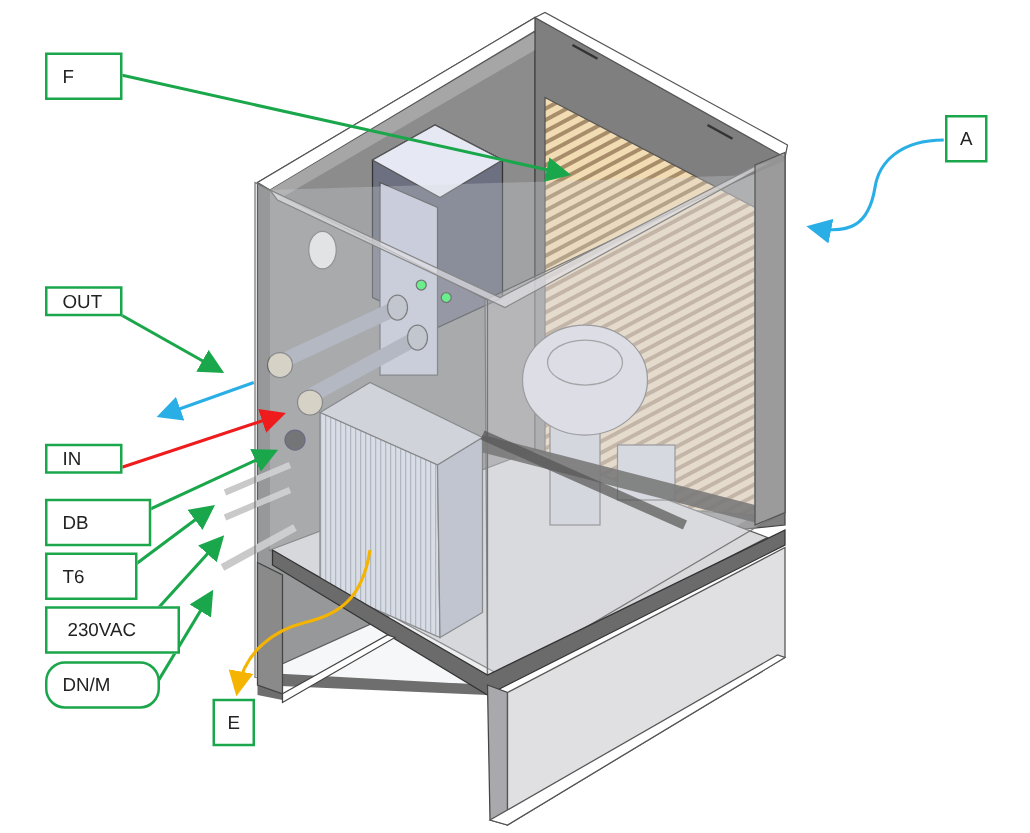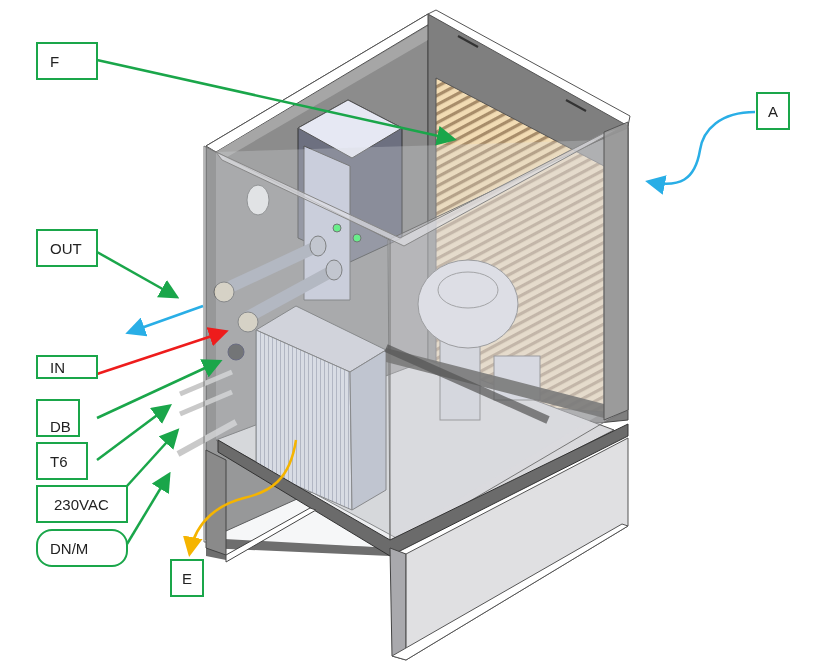--- a/index.html
+++ b/index.html
@@ -126,33 +126,33 @@
     <path d="M296,440 C290,480 270,492 244,498 C220,504 196,520 190,552" fill="none" stroke="#f5b400" stroke-width="2.5" marker-end="url(#mYellow)"></path>
   </g>
 </svg>
 
 <div class="lbl" style="left:36px;top:42px;width:62px;height:38px;">
     <span>F</span>
   </div>
 <div class="lbl center" style="left:756px;top:92px;width:34px;height:38px;">
     <span>A</span>
   </div>
-<div class="lbl" style="left:36px;top:229px;width:62px;height:38px;">
+<div class="lbl" style="left:36px;top:229px;width:62px;height:24px;">
     <span>OUT</span>
   </div>
 <div class="lbl" style="left:36px;top:355px;width:62px;height:24px;">
     <span>IN</span>
   </div>
-<div class="lbl" style="left:36px;top:399px;width:44px;height:38px;align-items:flex-end;">
+<div class="lbl" style="left:36px;top:399px;width:85px;height:38px;">
     <span>DB</span>
   </div>
-<div class="lbl" style="left:36px;top:442px;width:52px;height:38px;">
+<div class="lbl" style="left:36px;top:442px;width:74px;height:38px;">
     <span>T6</span>
   </div>
-<div class="lbl" style="left:36px;top:485px;width:92px;height:38px;padding-left:16px;">
+<div class="lbl" style="left:36px;top:485px;width:108px;height:38px;padding-left:16px;">
     <span>230VAC</span>
   </div>
 <div class="lbl" style="left:36px;top:529px;width:92px;height:38px;border-radius:16px;">
     <span>DN/M</span>
   </div>
 <div class="lbl center" style="left:170px;top:559px;width:34px;height:38px;">
     <span>E</span>
   </div>
 
 </body></html>

